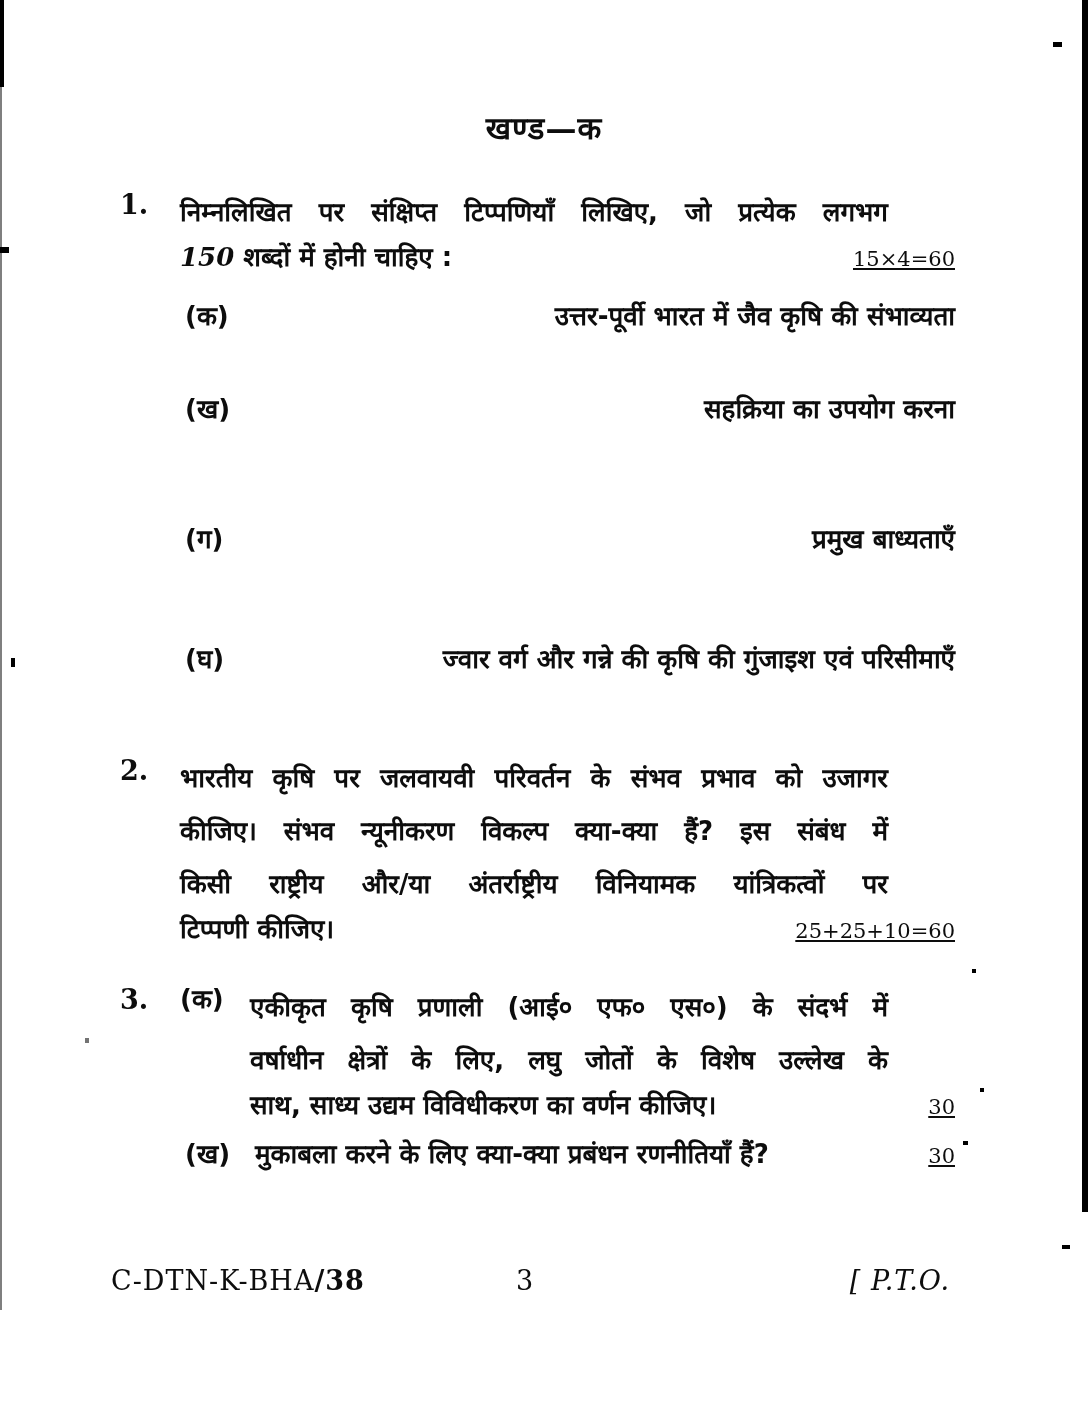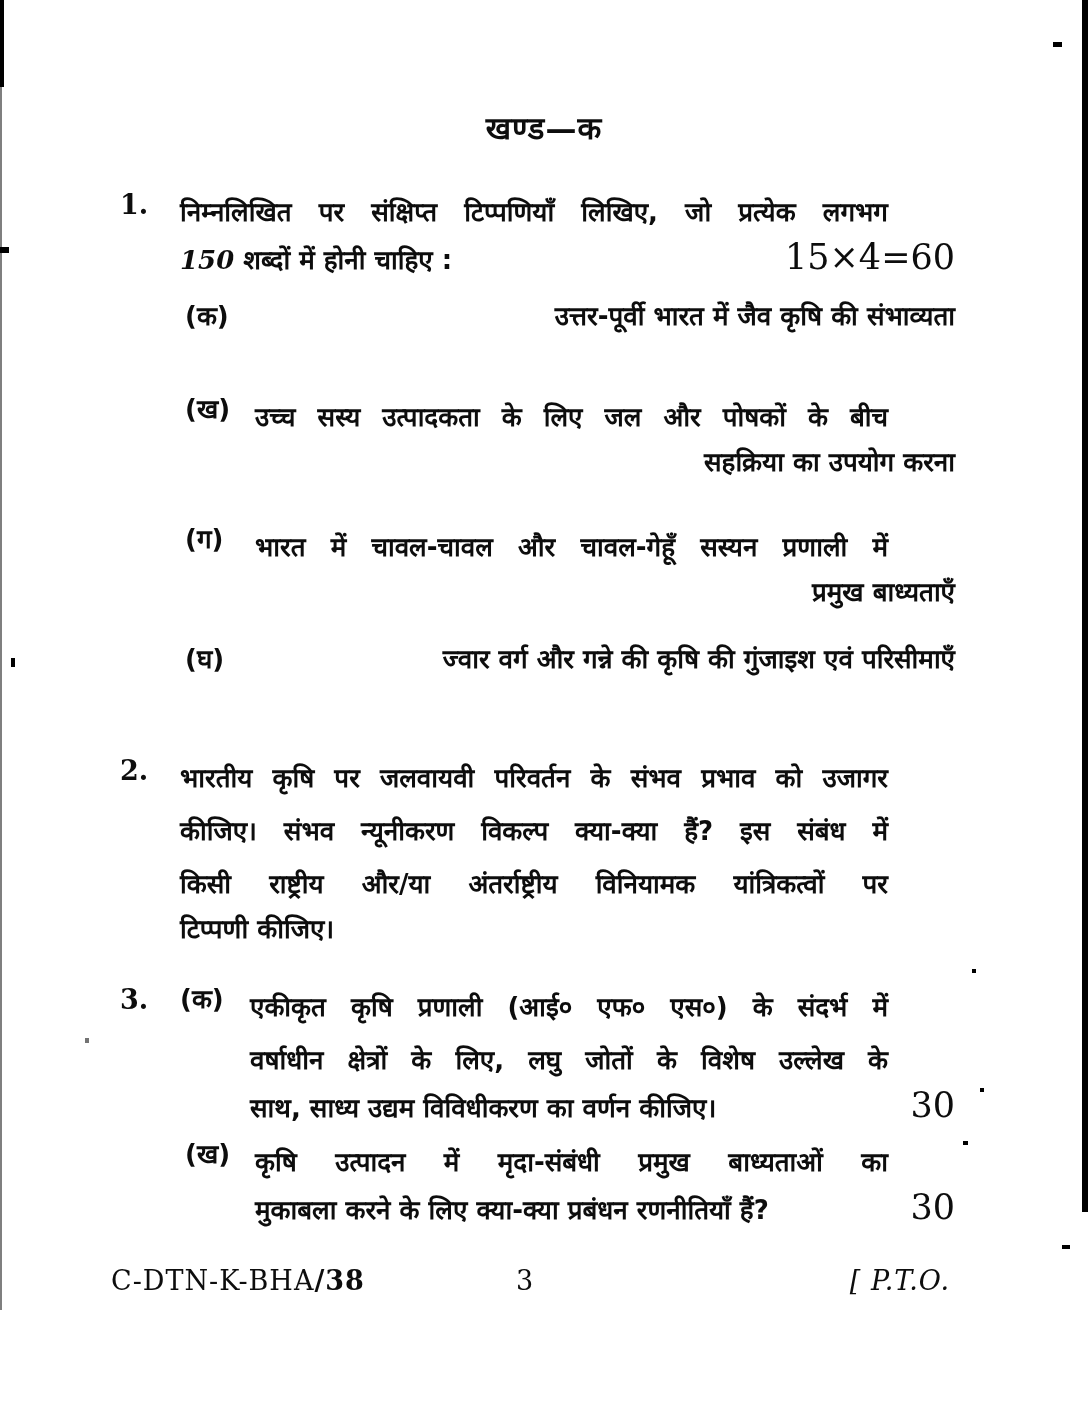--- a/index.html
+++ b/index.html
@@ -31,22 +31,22 @@
   .plabel {
     width: 70px; flex: 0 0 70px;
     font-weight: bold; font-size: 26px; line-height: 45px;
   }
   .qbody { flex: 1 1 auto; font-size: 26px; line-height: 45px; font-weight: bold; }
   .line { text-align: right; }
   .jline { text-align: justify; text-align-last: justify; padding-right: 67px; margin-top: 8px; }
   .mline { display: flex; justify-content: space-between; align-items: baseline; gap: 15px; }
   .marks {
     font-family: "DejaVu Serif", serif;
-    font-weight: normal; font-size: 35px;
-    white-space: nowrap; padding-left: 12px;
+    font-weight: normal; font-size: 21px;
+    white-space: nowrap; padding-left: 12px; text-decoration: underline;
   }
   .wordlimit {
     font-style: italic;
     font-family: "DejaVu Serif", serif;
     margin-right: 9px;
   }
 
   
   .footer-text {
     font-family: "DejaVu Serif", serif;
@@ -81,69 +81,67 @@
 <div class="abs qblock" style="top:294px; left:185px; width:770px;">
   <div class="plabel">(क)</div>
   <div class="qbody">
     <div class="line">उत्तर-पूर्वी भारत में जैव कृषि की संभाव्यता</div>
   </div>
 </div>
 
 <div class="abs qblock" style="top:387px; left:185px; width:770px;">
   <div class="plabel">(ख)</div>
   <div class="qbody">
-    <div class="jline">उच्च सस्य उत्पादकता के लिए जल और पोषकों के बीच</div>
     <div class="line">सहक्रिया का उपयोग करना</div>
   </div>
 </div>
 
 <div class="abs qblock" style="top:517px; left:185px; width:770px;">
   <div class="plabel">(ग)</div>
   <div class="qbody">
-    <div class="jline">भारत में चावल-चावल और चावल-गेहूँ सस्यन प्रणाली में</div>
     <div class="line">प्रमुख बाध्यताएँ</div>
   </div>
 </div>
 
 <div class="abs qblock" style="top:637px; left:185px; width:770px;">
   <div class="plabel">(घ)</div>
   <div class="qbody">
     <div class="line">ज्वार वर्ग और गन्ने की कृषि की गुंजाइश एवं परिसीमाएँ</div>
   </div>
 </div>
 
 <div class="abs qblock" style="top:748px; left:120px; width:835px;">
   <div class="qnum">2.</div>
   <div class="qbody">
     <div class="jline">भारतीय कृषि पर जलवायवी परिवर्तन के संभव प्रभाव को उजागर</div>
     <div class="jline">कीजिए। संभव न्यूनीकरण विकल्प क्या-क्या हैं? इस संबंध में</div>
     <div class="jline">किसी राष्ट्रीय और/या अंतर्राष्ट्रीय विनियामक यांत्रिकत्वों पर</div>
     <div class="mline">
       <span>टिप्पणी कीजिए।</span>
+      <span class="marks">25+25+10=60</span>
     </div>
   </div>
 </div>
 
 <div class="abs qblock" style="top:977px; left:120px; width:835px;">
   <div class="qnum">3.</div>
   <div class="plabel">(क)</div>
   <div class="qbody">
     <div class="jline">एकीकृत कृषि प्रणाली (आई० एफ० एस०) के संदर्भ में</div>
     <div class="jline">वर्षाधीन क्षेत्रों के लिए, लघु जोतों के विशेष उल्लेख के</div>
     <div class="mline">
       <span>साथ, साध्य उद्यम विविधीकरण का वर्णन कीजिए।</span>
       <span class="marks">30</span>
     </div>
   </div>
 </div>
 
 <div class="abs qblock" style="top:1132px; left:185px; width:770px;">
   <div class="plabel">(ख)</div>
   <div class="qbody">
-    <div class="jline">कृषि उत्पादन में मृदा-संबंधी प्रमुख बाध्यताओं का</div>
     <div class="mline">
       <span>मुकाबला करने के लिए क्या-क्या प्रबंधन रणनीतियाँ हैं?</span>
       <span class="marks">30</span>
     </div>
   </div>
 </div>
 
 <div id="footer-code" class="abs footer-text">
   <span>C-DTN-K-BHA</span><span class="bold">/38</span>
 </div>

